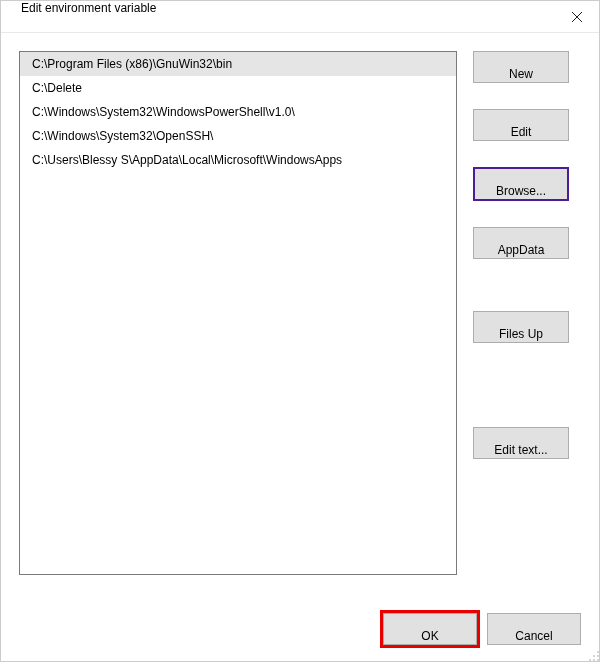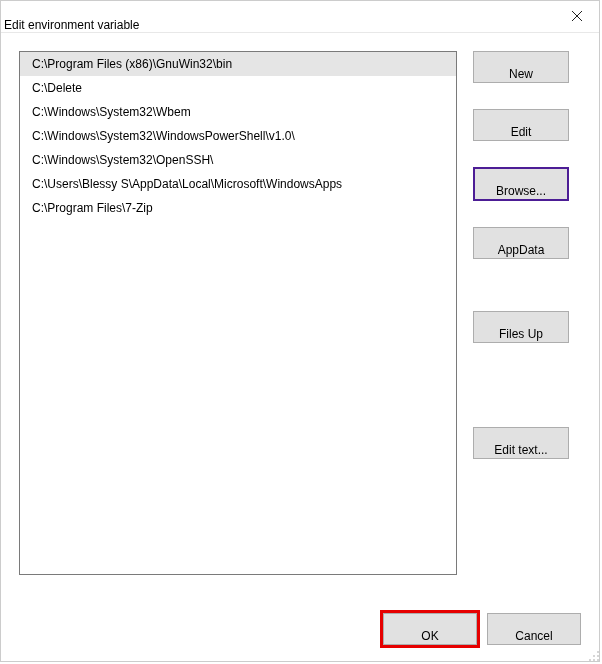--- a/index.html
+++ b/index.html
@@ -15,22 +15,22 @@
       width: 600px;
       height: 662px;
       border: 1px solid #ccc;
       background: #fff;
       display: flex;
       flex-direction: column;
     }
     .titlebar {
       height: 32px;
       display: flex;
-      align-items: flex-end;
-      padding-left: 3px;
+      align-items: flex-start;
+      padding-left: 20px;
       border-bottom: 1px solid #e8e8e8;
     }
     .titlebar-title {
       flex: 1;
       font-size: 12px;
     }
     .close-btn {
       width: 45px;
       height: 32px;
       display: flex;
@@ -118,25 +118,23 @@
       <svg viewBox="0 0 10 10">
           <path d="M0 0 L10 10 M10 0 L0 10" stroke="#222" stroke-width="1" fill="none"></path>
         </svg>
     </div>
   </div>
 
   <div class="body">
     <div class="listbox" id="path-list">
         <div class="list-row selected">C:\Program Files (x86)\GnuWin32\bin</div>
         <div class="list-row">C:\Delete</div>
-        <div class="list-row">C:\Windows\System32\Wbem</div>
         <div class="list-row">C:\Windows\System32\WindowsPowerShell\v1.0\</div>
         <div class="list-row">C:\Windows\System32\OpenSSH\</div>
         <div class="list-row">C:\Users\Blessy S\AppData\Local\Microsoft\WindowsApps</div>
-        <div class="list-row">C:\Program Files\7-Zip</div>
       </div>
 
     <div class="side-buttons">
       <button class="btn">New</button>
       <div class="spacer-sm"></div>
       <button class="btn">Edit</button>
       <div class="spacer-sm"></div>
       <button class="btn focused">Browse...</button>
       <div class="spacer-sm"></div>
       <button class="btn">AppData</button>

